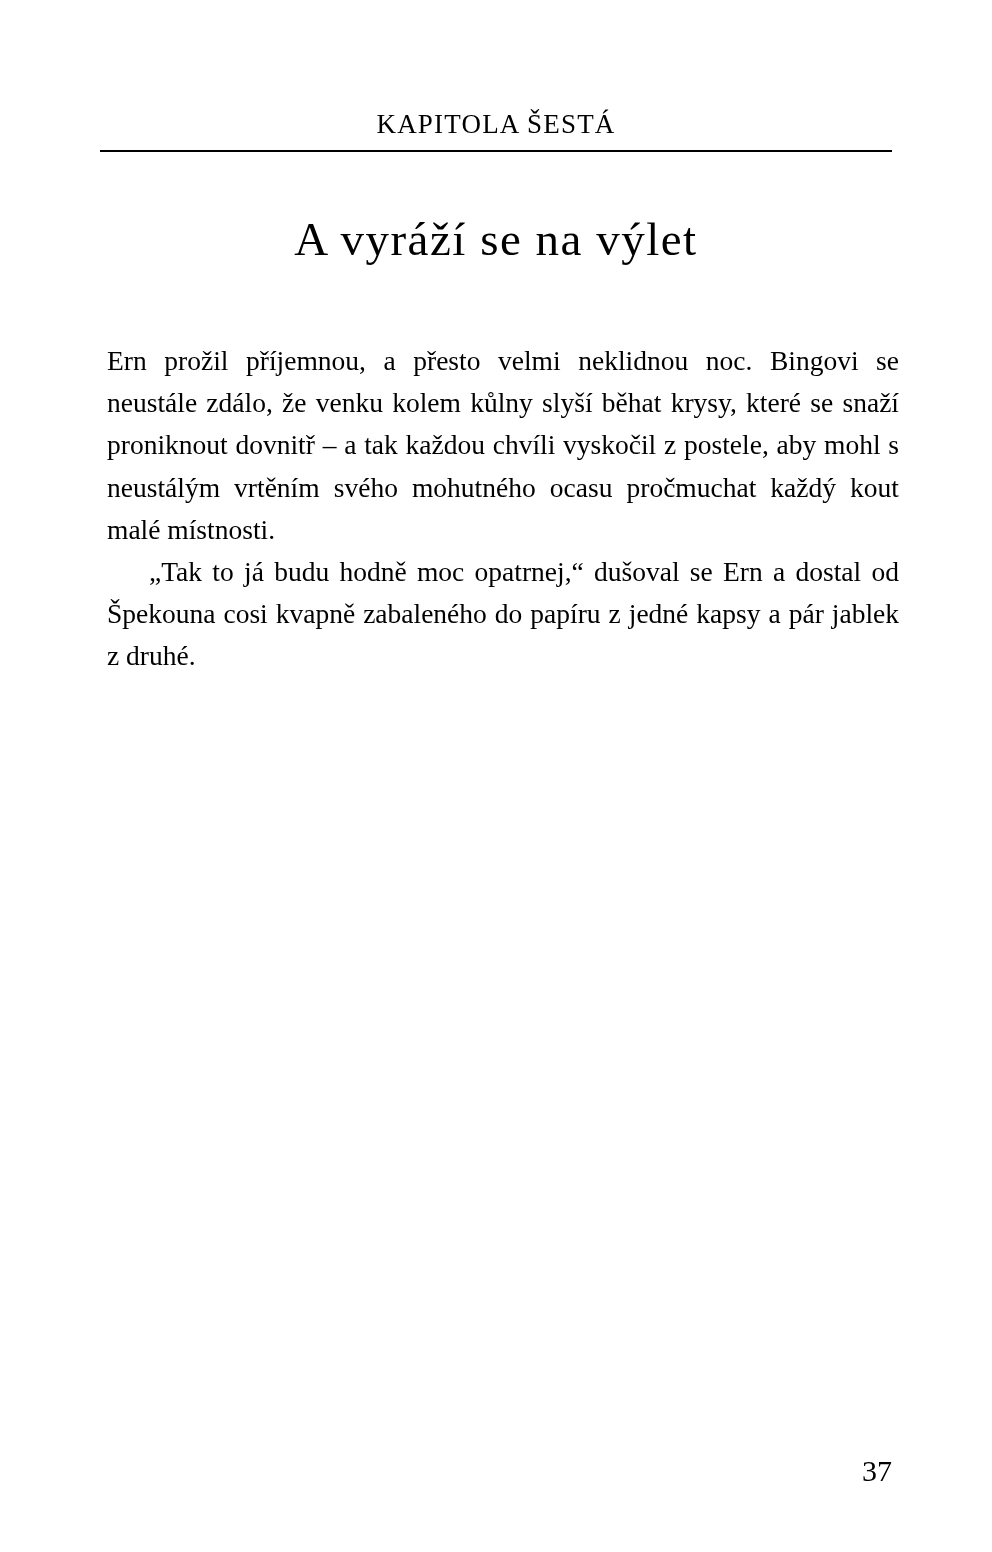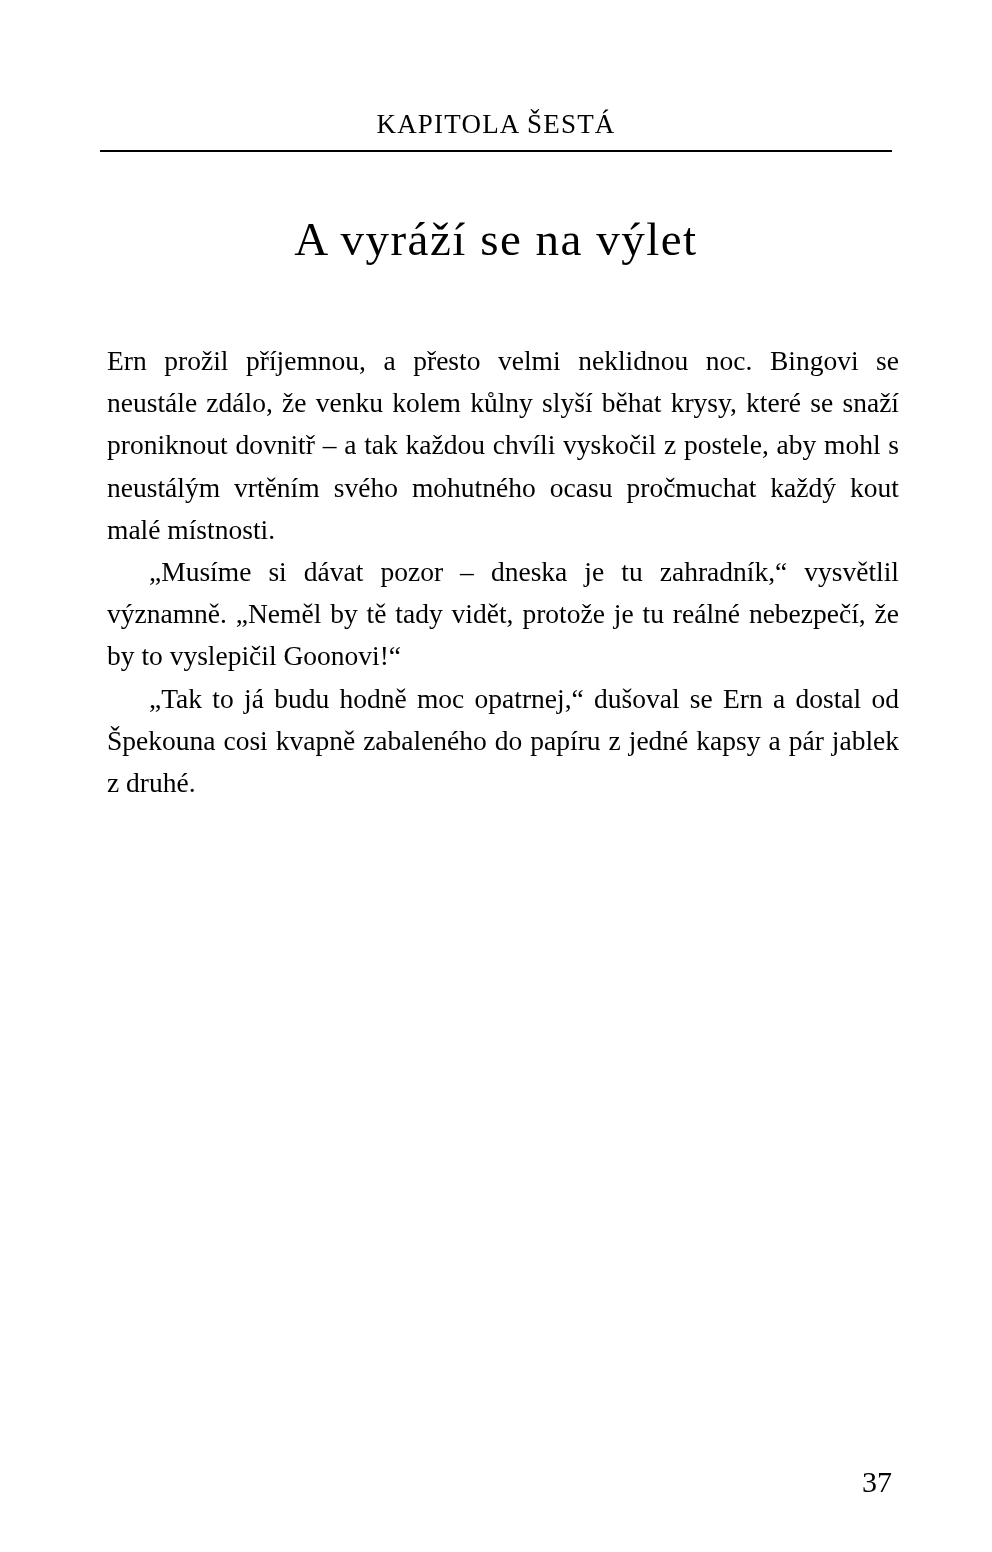--- a/index.html
+++ b/index.html
@@ -83,38 +83,37 @@
   }
 
   
   .body-text p {
     text-align: justify;
   }
 
   .folio {
     position: absolute;
     right: 100px;
-    bottom: 53px;
+    bottom: 64px;
     font-size: 30px;
     text-align: right;
   }
 </style>
 </head>
 <body>
 
 <div class="page">
 
   <div class="chapter-head">
     <div class="chapter-label">KAPITOLA ŠESTÁ</div>
     <div class="rule"></div>
   </div>
 
   <div class="chapter-title">A vyráží se na výlet</div>
 
   <div class="body-text">
     <p>Ern prožil příjemnou, a přesto velmi neklidnou noc. Bingovi se neustále zdálo, že venku kolem kůlny slyší běhat krysy, které se snaží proniknout dovnitř – a tak každou chvíli vyskočil z postele, aby mohl s neustálým vrtěním svého mohutného ocasu pročmuchat každý kout malé místnosti.</p>
-    <p class="indent">„Musíme si dávat pozor – dneska je tu zahradník,“ vysvětlil významně. „Neměl by tě tady vidět, protože je tu reálné nebezpečí, že by to vyslepičil Goonovi!“</p>
     <p class="indent">„Tak to já budu hodně moc opatrnej,“ dušoval se Ern a dostal od Špekouna cosi kvapně zabaleného do papíru z jedné kapsy a pár jablek z druhé.</p>
   </div>
 
   <div class="folio">37</div>
 
 </div>
 
 </body></html>

